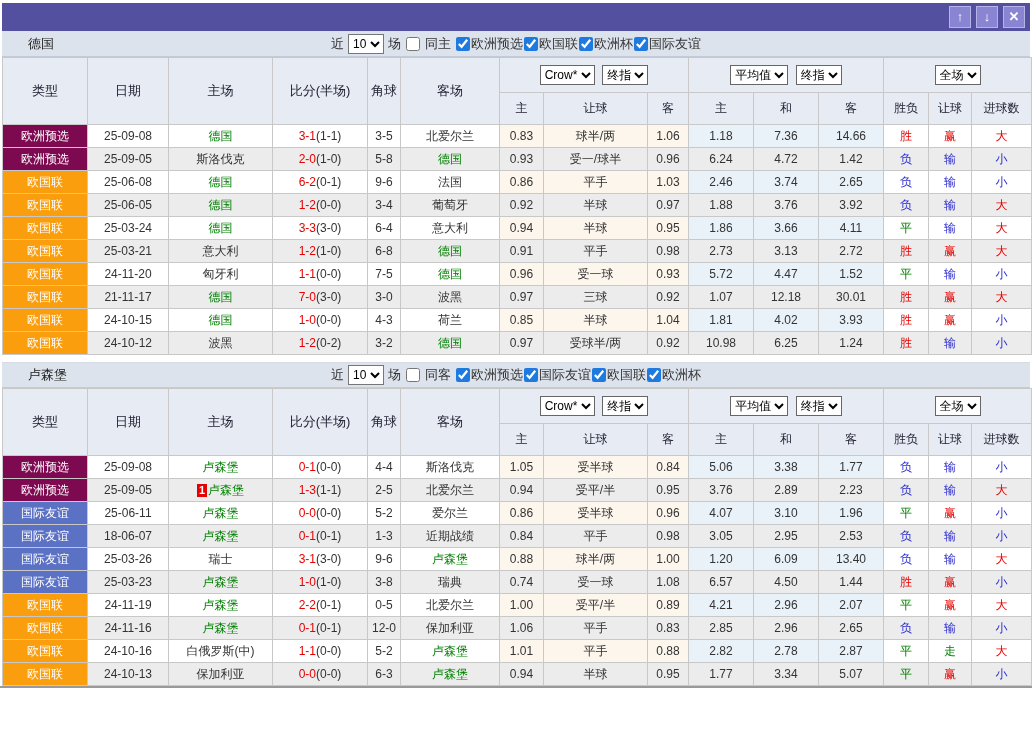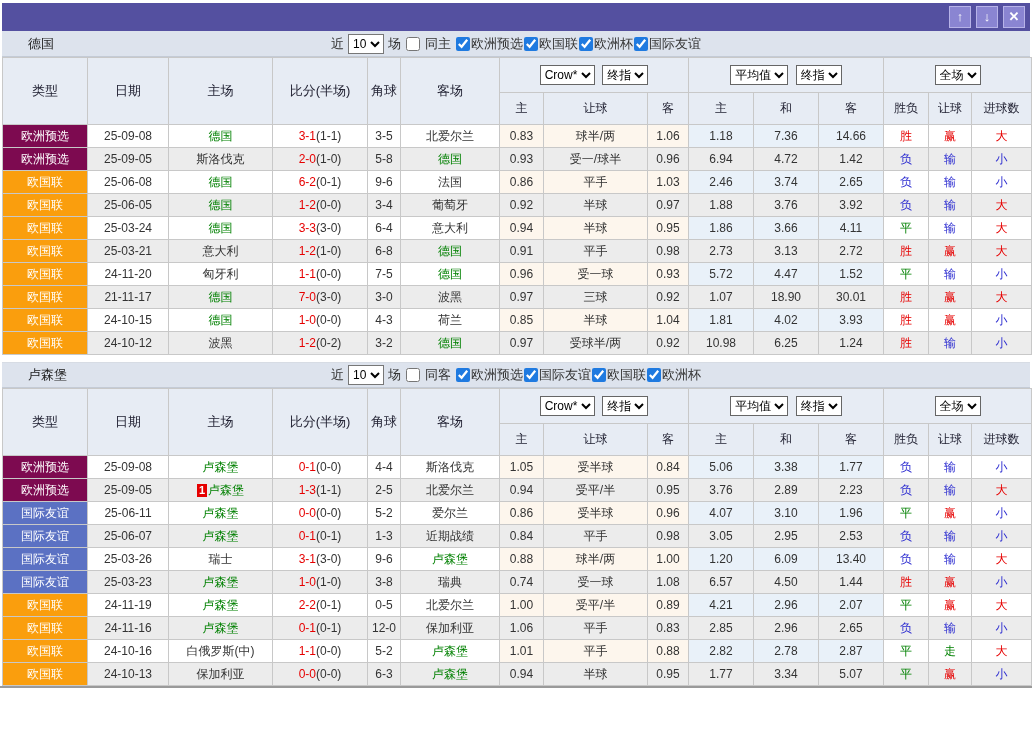--- a/index.html
+++ b/index.html
@@ -166,21 +166,21 @@
           <tr>
             <td class="c-type" style="background: rgb(125, 10, 80);">欧洲预选</td>
             <td>25-09-05</td>
             <td><span>斯洛伐克</span></td>
             <td><span class="ft">2-0</span><span class="half">(1-0)</span></td>
             <td>5-8</td>
             <td><span class="focus">德国</span></td>
             <td class="cream">0.93</td>
             <td class="cream">受一/球半</td>
             <td class="cream">0.96</td>
-            <td class="lblue">6.94</td>
+            <td class="lblue">6.24</td>
             <td class="lblue">4.72</td>
             <td class="lblue">1.42</td>
             <td class="res" style="color: rgb(43, 43, 208);">负</td>
             <td class="res" style="color: rgb(43, 43, 208);">输</td>
             <td class="res" style="color: rgb(43, 43, 208);">小</td>
           </tr>
           <tr>
             <td class="c-type" style="background: rgb(250, 158, 13);">欧国联</td>
             <td>25-06-08</td>
             <td><span class="focus">德国</span></td>
@@ -269,21 +269,21 @@
             <td class="c-type" style="background: rgb(250, 158, 13);">欧国联</td>
             <td>21-11-17</td>
             <td><span class="focus">德国</span></td>
             <td><span class="ft">7-0</span><span class="half">(3-0)</span></td>
             <td>3-0</td>
             <td><span>波黑</span></td>
             <td class="cream">0.97</td>
             <td class="cream">三球</td>
             <td class="cream">0.92</td>
             <td class="lblue">1.07</td>
-            <td class="lblue">18.90</td>
+            <td class="lblue">12.18</td>
             <td class="lblue">30.01</td>
             <td class="res" style="color: rgb(230, 0, 0);">胜</td>
             <td class="res" style="color: rgb(230, 0, 0);">赢</td>
             <td class="res" style="color: rgb(230, 0, 0);">大</td>
           </tr>
           <tr>
             <td class="c-type" style="background: rgb(250, 158, 13);">欧国联</td>
             <td>24-10-15</td>
             <td><span class="focus">德国</span></td>
             <td><span class="ft">1-0</span><span class="half">(0-0)</span></td>
@@ -446,21 +446,21 @@
             <td class="cream">0.96</td>
             <td class="lblue">4.07</td>
             <td class="lblue">3.10</td>
             <td class="lblue">1.96</td>
             <td class="res" style="color: rgb(0, 128, 0);">平</td>
             <td class="res" style="color: rgb(230, 0, 0);">赢</td>
             <td class="res" style="color: rgb(43, 43, 208);">小</td>
           </tr>
           <tr>
             <td class="c-type" style="background: rgb(91, 113, 195);">国际友谊</td>
-            <td>25-06-07</td>
+            <td>18-06-07</td>
             <td><span class="focus">卢森堡</span></td>
             <td><span class="ft">0-1</span><span class="half">(0-1)</span></td>
             <td>1-3</td>
             <td><span>近期战绩</span></td>
             <td class="cream">0.84</td>
             <td class="cream">平手</td>
             <td class="cream">0.98</td>
             <td class="lblue">3.05</td>
             <td class="lblue">2.95</td>
             <td class="lblue">2.53</td>

